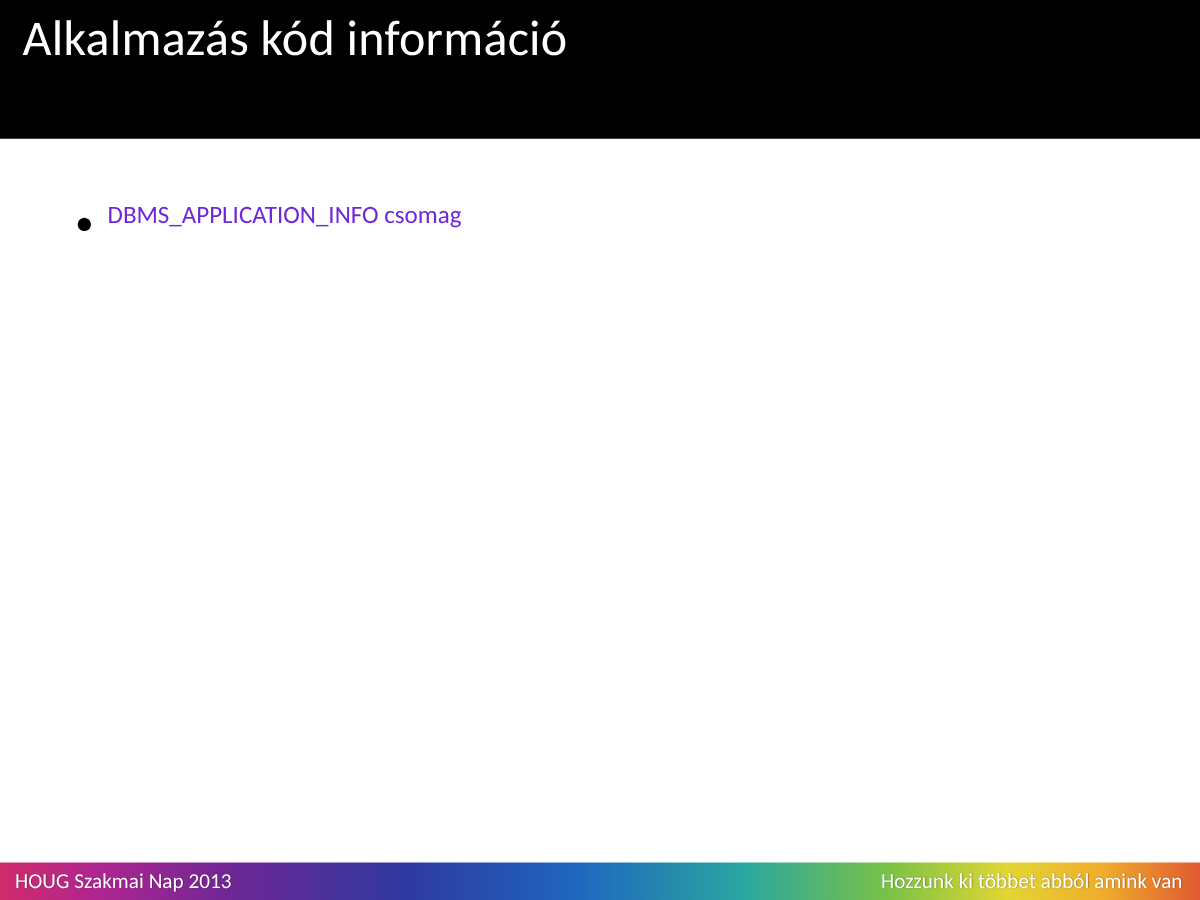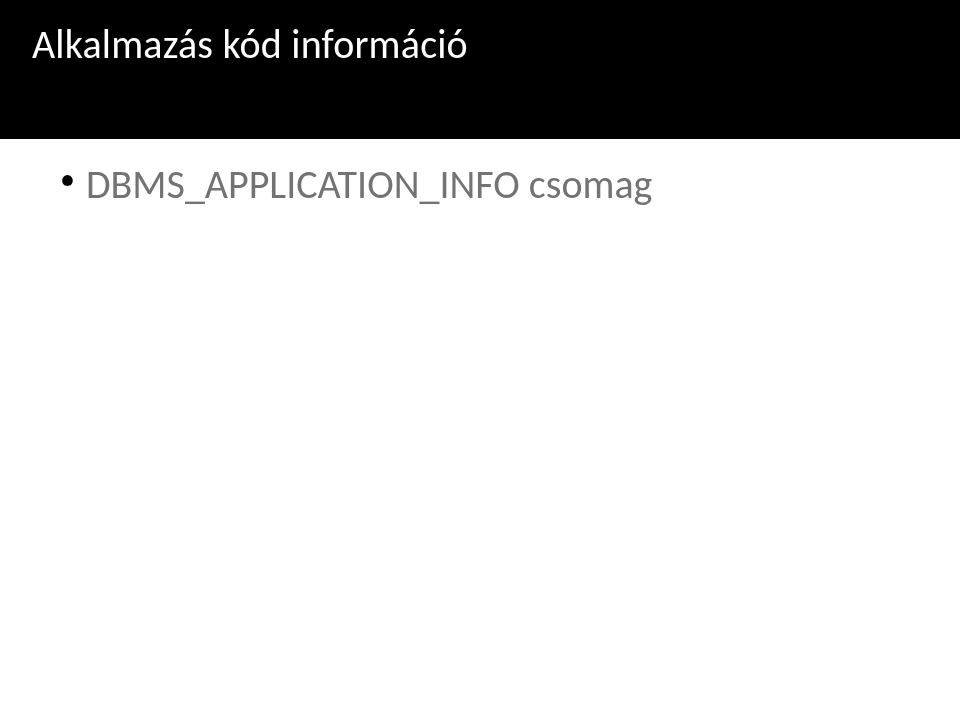--- a/index.html
+++ b/index.html
@@ -21,42 +21,42 @@
     position: absolute;
     top: 0;
     left: 0;
     width: 100%;
     background: #000000;
     color: #ffffff;
     padding: 6px 18px 56px 18px;
     box-sizing: border-box;
   }
   .title-bar h1 {
-    margin: 14px;
+    margin: 0;
     font-size: 40px;
     font-weight: 400;
     letter-spacing: 0.2px;
   }
   .content {
     position: absolute;
     top: 160px;
     left: 60px;
     right: 60px;
   }
   .bullets {
     list-style: none;
     margin: 0;
     padding: 0;
   }
   .bullets > li {
     position: relative;
     padding-left: 26px;
     margin-bottom: 6px;
-    font-size: 40px;
-    color: #737373;
+    font-size: 20px;
+    color: #6d28d9;
     line-height: 1.25;
   }
   .bullets > li::before {
     content: "•";
     position: absolute;
     left: 0;
     top: 0;
     color: #000;
     font-size: 30px;
     line-height: 1.25;
@@ -111,14 +111,19 @@
   <div class="title-bar">
     <h1>Alkalmazás kód információ</h1>
   </div>
 
   <div class="content">
     <ul class="bullets">
       <li>DBMS_APPLICATION_INFO csomag</li>
     </ul>
   </div>
 
+  <div class="footer">
+    <div class="footer-stripe"></div>
+    <div class="footer-text-left">HOUG Szakmai Nap 2013</div>
+    <div class="footer-text-right">Hozzunk ki többet abból amink van</div>
+  </div>
 
 </div>
 
 </body></html>

